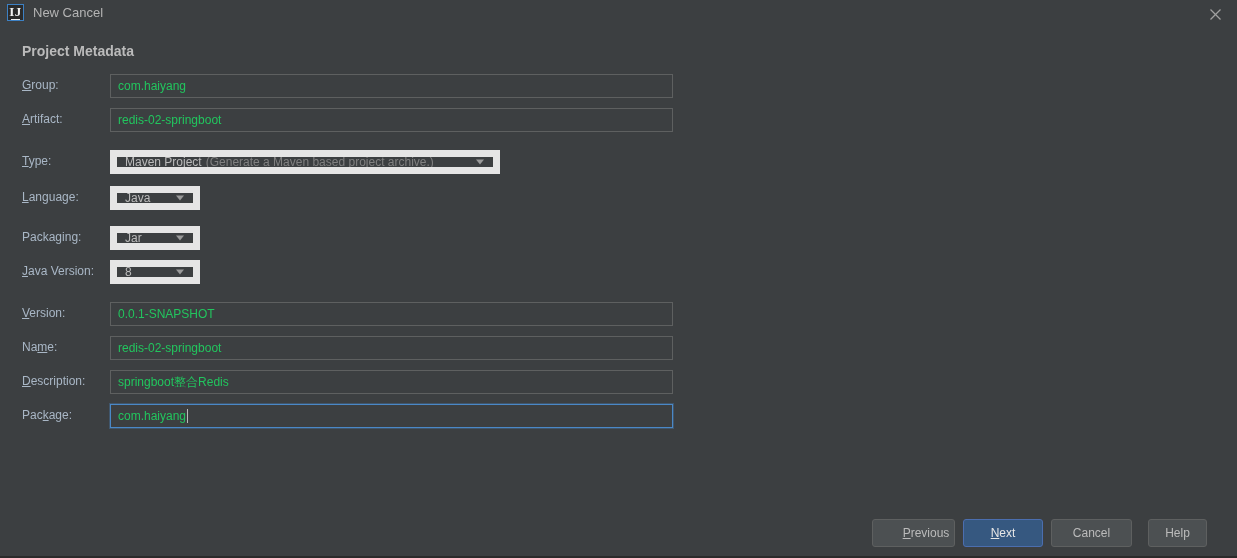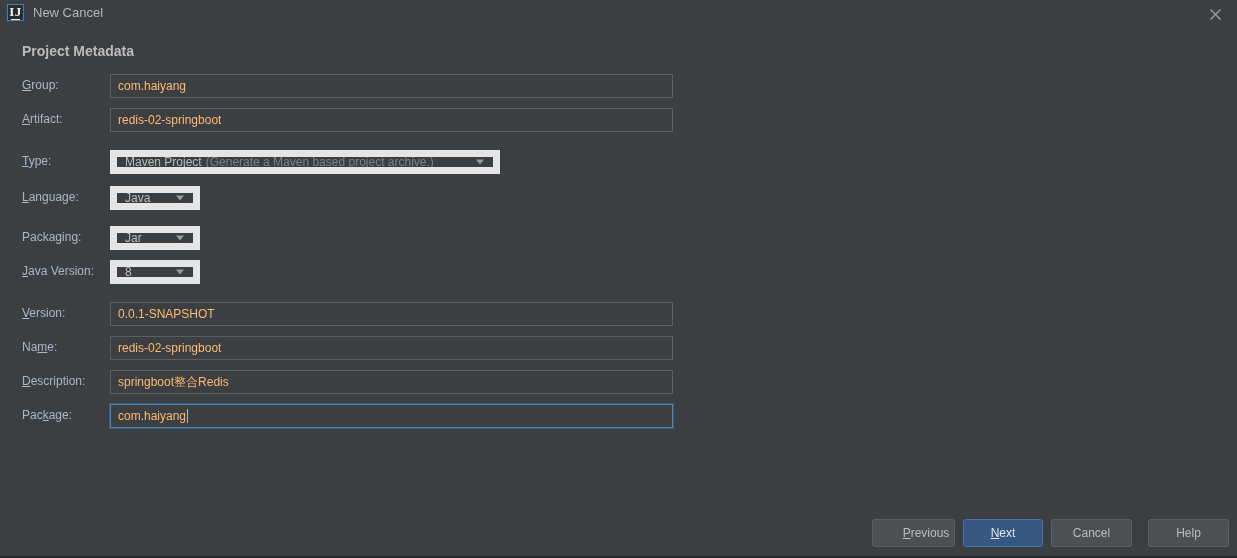--- a/index.html
+++ b/index.html
@@ -114,21 +114,21 @@
   .lbl u { text-decoration: underline; }
 
   .field {
     position: absolute;
     left: 110px;
     top: 0;
     height: 24px;
     box-sizing: border-box;
     background: #3c3f41;
     border: 1px solid #5e6060;
-    color: #fdba74;
+    color: #22c55e;
     font-size: 12px;
     font-family: "Liberation Sans", "DejaVu Sans", sans-serif;
     padding: 0 0 0 7px;
     display: flex;
     align-items: center;
     white-space: nowrap;
     overflow: hidden;
   }
   .field.text { width: 563px; }
   .field.focused {
@@ -304,16 +304,16 @@
   </div>
 
   <div class="buttons">
     <div class="btn" style="left:872px; width:83px;padding-left:25px;">
         <span><u>P</u>revious</span>
       </div>
     <div class="btn default" style="left:963px; width:80px;">
         <span><u>N</u>ext</span>
       </div>
     <div class="btn" style="left:1051px; width:81px;">Cancel</div>
-    <div class="btn" style="left:1148px; width:81px;">Help</div>
+    <div class="btn" style="left:1148px; width:59px;">Help</div>
   </div>
 
 </div>
 
 </body></html>

